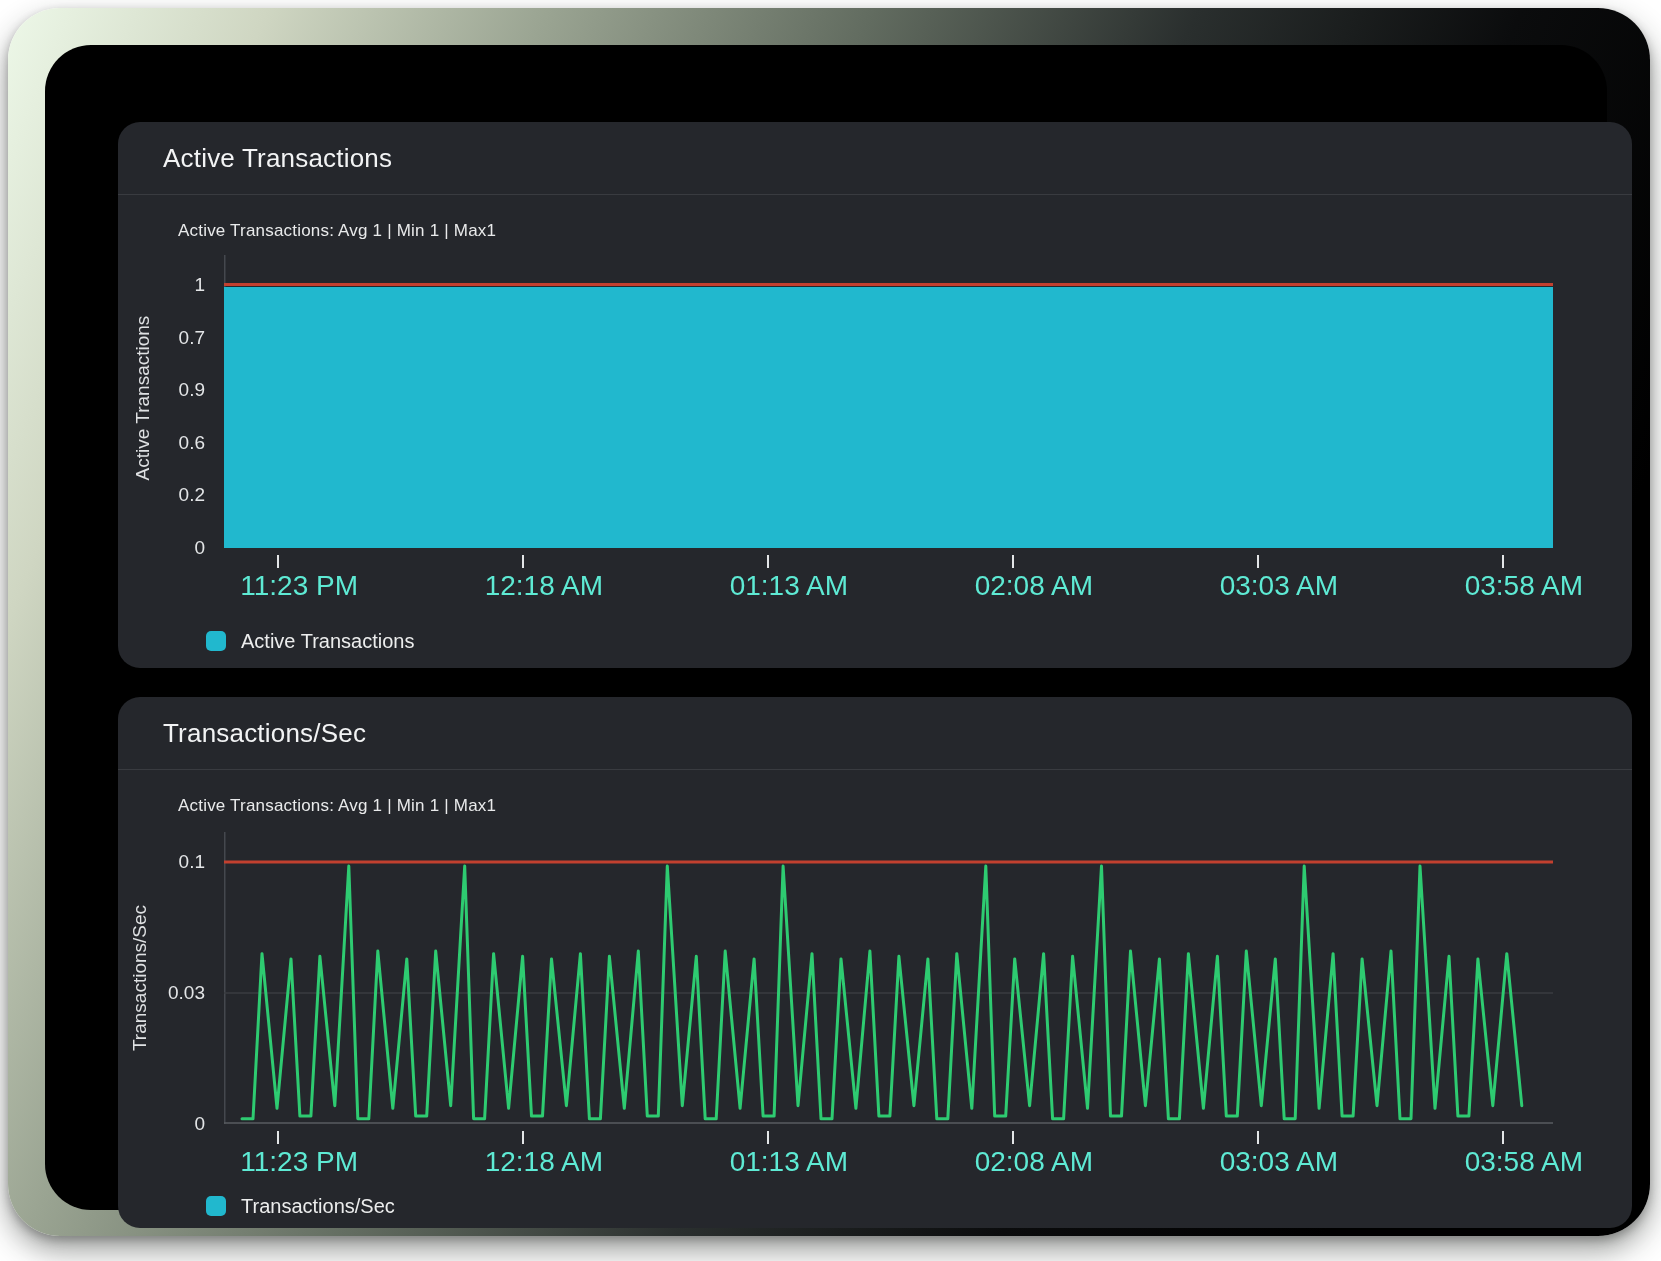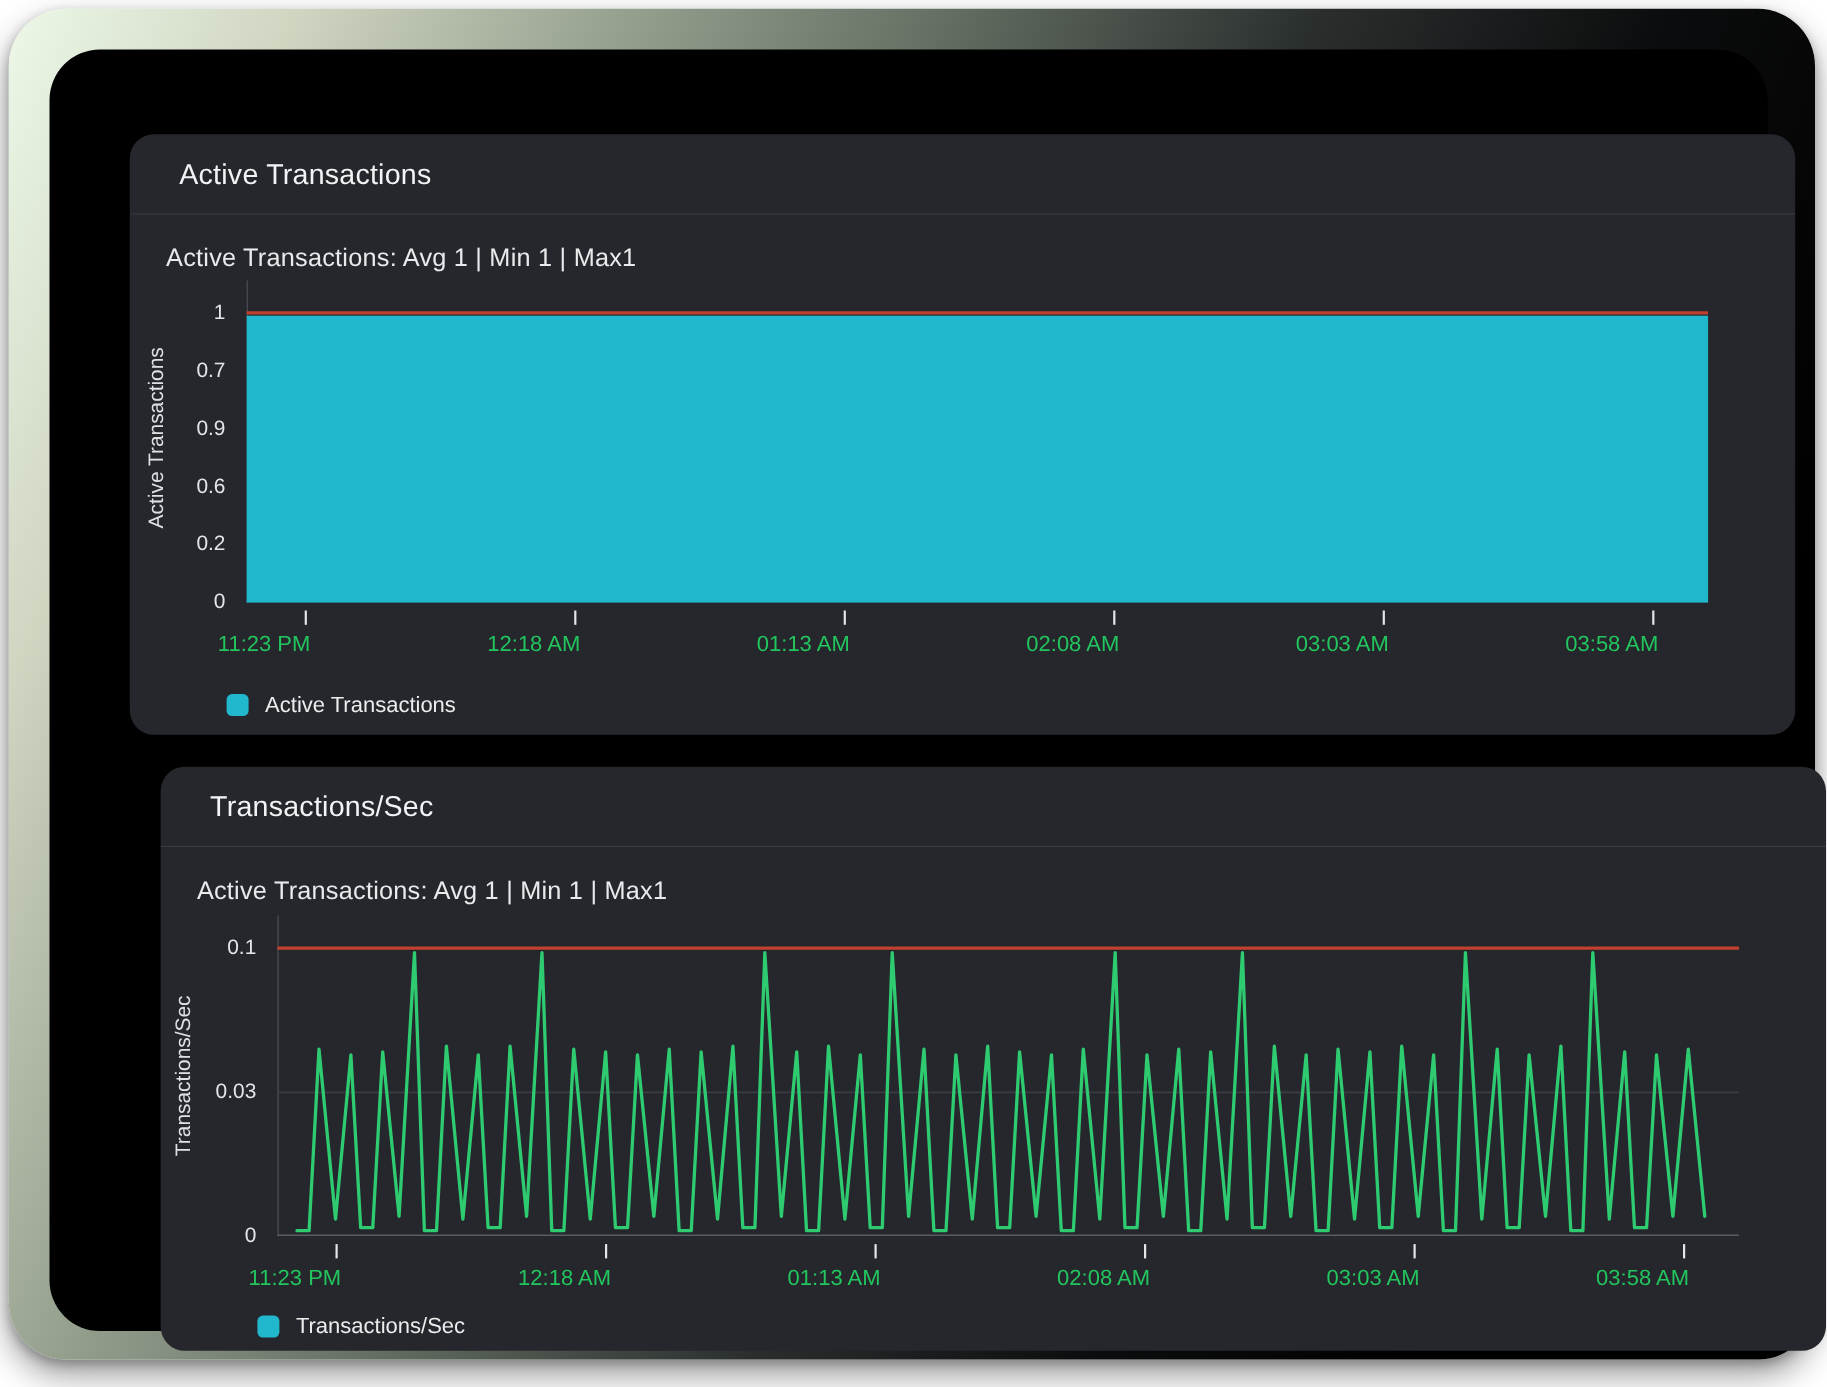--- a/index.html
+++ b/index.html
@@ -6,30 +6,30 @@
   body{font-family:"Liberation Sans","DejaVu Sans",sans-serif;}
   .stage{position:relative;width:1661px;height:1261px;background:#ffffff;overflow:hidden;}
   .shell{
     position:absolute;left:8px;top:8px;width:1642px;height:1228px;border-radius:52px;
     background:linear-gradient(113deg,#edf8e8 0%,#cfd6c2 12%,#9aa492 25%,#626c60 40%,#2a2f2e 55%,#0b0c0d 70%,#000000 85%);
     box-shadow:0 14px 30px rgba(30,35,30,.45),0 4px 10px rgba(0,0,0,.25);
   }
   .frame{position:absolute;left:45px;top:45px;width:1562px;height:1165px;border-radius:46px;background:#000000;}
   .panel{position:absolute;left:73px;width:1514px;background:#25272c;border-radius:22px;overflow:hidden;text-decoration:underline;}
   .panel.top{top:77px;height:546px;}
-  .panel.bottom{top:652px;height:531px;margin-left:28px;}
+  .panel.bottom{top:652px;height:531px;}
   .panel-header{position:absolute;left:0;top:0;right:0;height:72px;border-bottom:1px solid #393b40;}
   .panel-title{position:absolute;left:45px;top:0;line-height:72px;font-size:26px;font-weight:500;color:#f2f3f4;letter-spacing:.2px;white-space:nowrap;}
-  .stats-line{position:absolute;left:33px;top:99px;font-size:23px;color:#e9eaeb;letter-spacing:.2px;white-space:nowrap;}
+  .stats-line{position:absolute;left:60px;top:99px;font-size:17px;color:#e9eaeb;letter-spacing:.2px;white-space:nowrap;}
   .yaxis-title{position:absolute;font-size:19px;color:#dfe1e3;white-space:nowrap;transform:translate(-50%,-50%) rotate(-90deg);}
   .plot{position:absolute;}
   .plot svg{display:block;}
   .ytick{position:absolute;width:70px;text-align:right;font-size:19px;color:#e3e5e7;line-height:24px;}
   .xtick-mark{position:absolute;width:2px;height:13px;background:#e3e5e7;}
-  .xtick-label{position:absolute;width:160px;text-align:left;font-size:20px;color:#22c55e;line-height:24px;white-space:nowrap;}
+  .xtick-label{position:absolute;width:160px;text-align:right;font-size:28px;color:#5eead4;line-height:24px;white-space:nowrap;}
   .legend{position:absolute;left:88px;display:flex;align-items:center;gap:15px;height:22px;cursor:default;}
   .legend-swatch{width:20px;height:20px;border-radius:5px;flex:0 0 auto;}
   .legend-label{font-size:20px;color:#eceded;white-space:nowrap;}
 </style>
 </head>
 <body>
 
 <div class="stage">
   <div class="shell"></div>
   <div class="frame">

